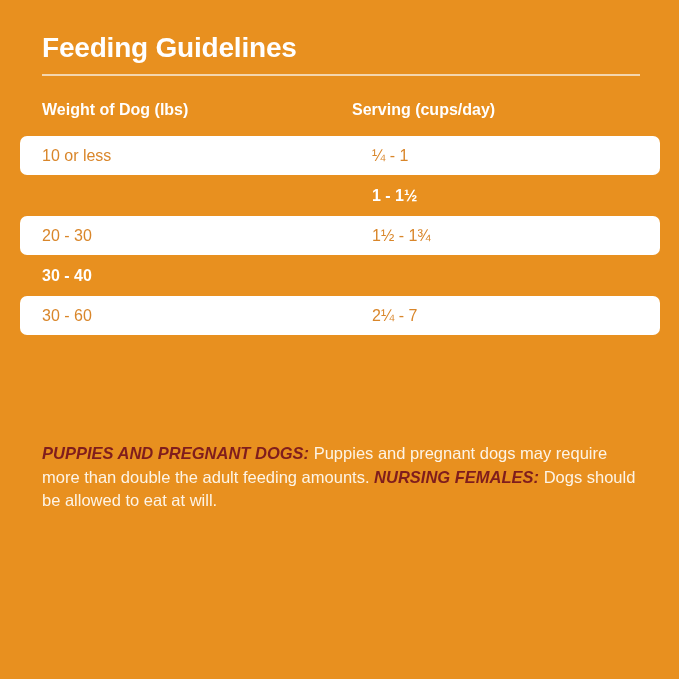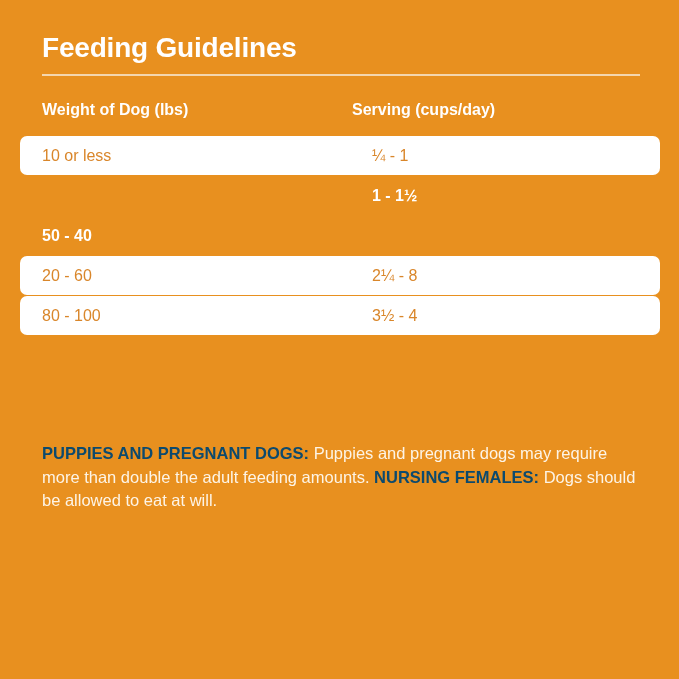--- a/index.html
+++ b/index.html
@@ -105,21 +105,22 @@
     position: absolute;
     left: 42px;
     top: 442px;
     width: 600px;
     font-size: 16.5px;
     line-height: 23.5px;
     color: #fdf4e6;
   }
   .footnote b {
     font-weight: bold;
-    color: #0c4a6e;
+    color: #7f1d1d;
+    font-style: italic;
   }
 </style>
 </head>
 <body>
 
 <div class="panel">
 
   <div class="title">Feeding Guidelines</div>
   <div class="title-rule"></div>
 
@@ -134,36 +135,36 @@
       <div class="pill"></div>
       <div class="cell cell-weight">10 or less</div>
       <div class="cell cell-serving">¼ - 1</div>
     </div>
 
     <div class="row plain">
       <div class="pill"></div>
       <div class="cell cell-serving">1 - 1½</div>
     </div>
 
+    <div class="row alt">
+      <div class="pill"></div>
+      <div class="cell cell-weight">20 - 30</div>
+      <div class="cell cell-serving">1½ - 1¾</div>
+    </div>
 
     <div class="row plain">
       <div class="pill"></div>
-      <div class="cell cell-weight">50 - 40</div>
+      <div class="cell cell-weight">30 - 40</div>
     </div>
 
     <div class="row alt">
       <div class="pill"></div>
-      <div class="cell cell-weight">20 - 60</div>
-      <div class="cell cell-serving">2¼ - 8</div>
+      <div class="cell cell-weight">30 - 60</div>
+      <div class="cell cell-serving">2¼ - 7</div>
     </div>
 
 
-    <div class="row alt">
-      <div class="pill"></div>
-      <div class="cell cell-weight">80 - 100</div>
-      <div class="cell cell-serving">3½ - 4</div>
-    </div>
 
   </div>
 
   <div class="footnote"><b>PUPPIES AND PREGNANT DOGS:</b><span> Puppies and pregnant dogs may require more than double the adult feeding amounts. </span><b>NURSING FEMALES:</b><span> Dogs should be allowed to eat at will.</span></div>
 
 </div>
 
 </body></html>

